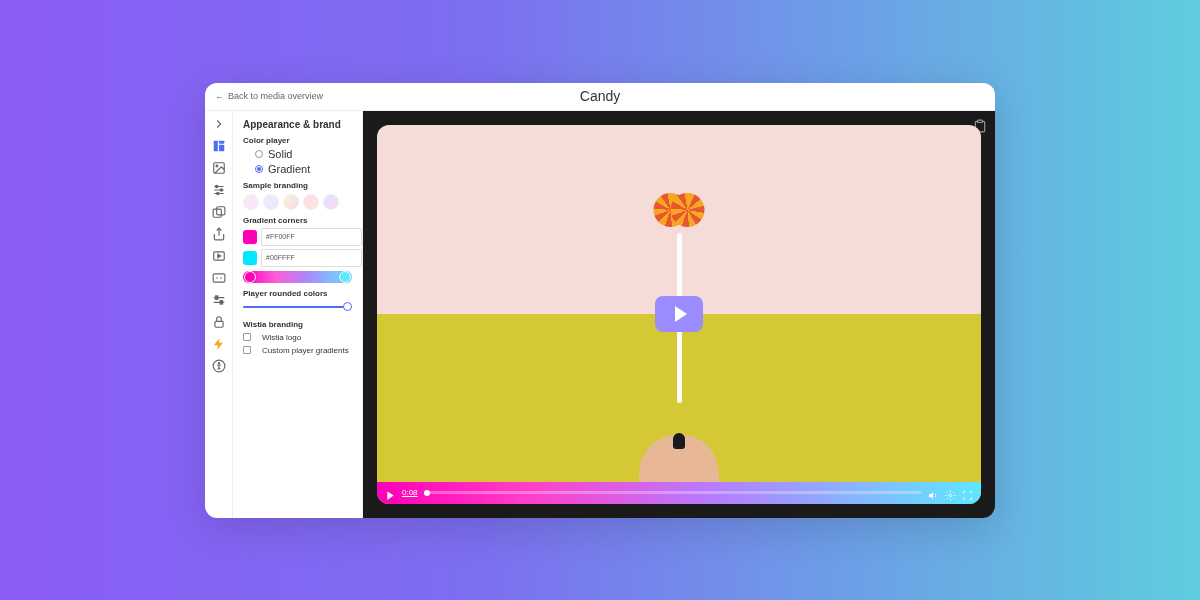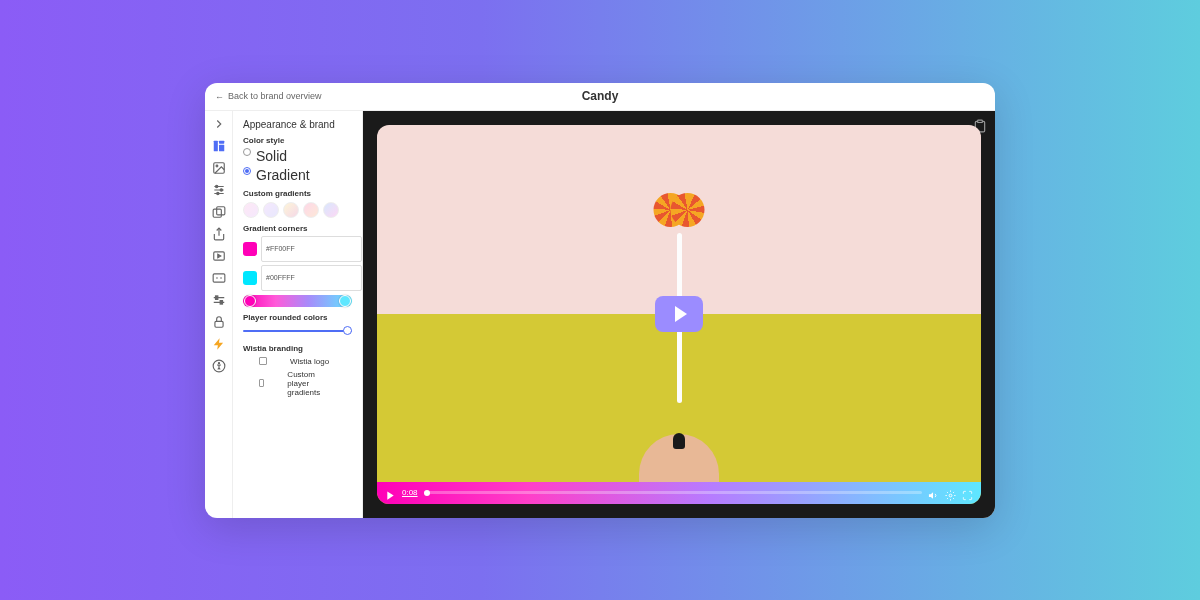--- a/index.html
+++ b/index.html
@@ -1,44 +1,44 @@
 <!DOCTYPE html>
 <html><head>
 <meta charset="utf-8">
 <style>
 * { margin: 0; padding: 0; box-sizing: border-box; font-family: -apple-system, BlinkMacSystemFont, "Segoe UI", Helvetica, Arial, sans-serif; }
 body { width: 1200px; height: 600px; background: linear-gradient(90deg, #8b5cf6 0%, #7c6ff0 40%, #5ecdde 100%); display: flex; align-items: center; justify-content: center; }
 .app-window { width: 790px; height: 435px; background: #fff; border-radius: 12px; display: flex; flex-direction: column; overflow: hidden; box-shadow: 0 10px 40px rgba(0,0,0,0.15); }
 .topbar { height: 28px; border-bottom: 1px solid #eee; display: flex; align-items: center; padding: 0 10px; position: relative; }
 .back-link { font-size: 9px; color: #666; display: flex; align-items: center; gap: 4px; cursor: pointer; }
-.title { position: absolute; left: 50%; transform: translateX(-50%); font-size: 12px; font-weight: 700; color: #333; }
+.title { position: absolute; left: 50%; transform: translateX(-50%); font-size: 14px; font-weight: 400; color: #333; }
 .main { flex: 1; display: flex; overflow: hidden; }
 .iconbar { width: 28px; border-right: 1px solid #eee; display: flex; flex-direction: column; align-items: center; padding-top: 6px; gap: 8px; }
 .iconbar .icon { width: 14px; height: 14px; display: flex; align-items: center; justify-content: center; cursor: pointer; color: #666; }
 .iconbar .icon.active { color: #4f6df5; }
 .sidebar { width: 130px; border-right: 1px solid #eee; padding: 8px 10px; font-size: 8px; color: #333; }
-.sidebar h2 { font-size: 10px; font-weight: 400; }
+.sidebar h2 { font-size: 10px; font-weight: 700; }
 .section-label { font-size: 8px; font-weight: 600; margin: 6px 0 3px; }
-.radio-row { display: flex; gap: 5px; margin: 3px 0; font-size: 14px; cursor: pointer; }
+.radio-row { display: flex; align-items: center; gap: 5px; margin: 3px 12px; font-size: 11px; cursor: pointer; }
 .radio { width: 8px; height: 8px; border: 1px solid #999; border-radius: 50%; display: inline-block; position: relative; }
 .radio.checked { border-color: #4f6df5; }
 .radio.checked::after { content: ''; position: absolute; width: 4px; height: 4px; background: #4f6df5; border-radius: 50%; top: 1px; left: 1px; }
 .swatch-row { display: flex; gap: 4px; margin: 4px 0; }
 .swatch { width: 16px; height: 16px; border-radius: 50%; cursor: pointer; border: 1px solid #eee; }
 .color-input-row { display: flex; align-items: center; gap: 4px; margin: 3px 0; }
 .color-chip { width: 14px; height: 14px; border-radius: 3px; flex-shrink: 0; }
-.color-text { flex: 1; border: 1px solid #ddd; border-radius: 2px; font-size: 7px; padding: 2px 4px; color: #555; height: 26px; }
+.color-text { flex: 1; border: 1px solid #ddd; border-radius: 2px; font-size: 7px; padding: 2px 4px; color: #555; height: 18px; }
 .gradient-bar { height: 12px; border-radius: 6px; background: linear-gradient(90deg, #ff00b7 0%, #ff5bd9 30%, #a78bfa 60%, #5ee7ff 100%); margin: 4px 0; position: relative; }
 .gradient-bar::before, .gradient-bar::after { content: ''; position: absolute; width: 10px; height: 10px; border: 1.5px solid #fff; border-radius: 50%; top: 50%; transform: translateY(-50%); box-shadow: 0 0 2px rgba(0,0,0,0.3); }
 .gradient-bar::before { left: 1px; background: #ff00b7; }
 .gradient-bar::after { right: 1px; background: #5ee7ff; }
 .slider { position: relative; height: 10px; margin: 4px 0 8px; }
 .slider-track { position: absolute; top: 4px; left: 0; right: 0; height: 2px; background: #4f6df5; border-radius: 1px; }
 .slider-thumb { position: absolute; right: 0; top: 0; width: 9px; height: 9px; border: 1.5px solid #4f6df5; background: #fff; border-radius: 50%; }
-.check-row { display: flex; align-items: center; gap: 23px; margin: 4px 16px; font-size: 8px; cursor: pointer; }
+.check-row { display: flex; align-items: center; gap: 11px; margin: 4px 0; font-size: 8px; cursor: pointer; }
 .checkbox { width: 8px; height: 8px; border: 1px solid #999; border-radius: 1px; }
 .preview { flex: 1; background: #1a1a1a; display: flex; align-items: center; justify-content: center; padding: 14px; position: relative; }
 .clipboard-icon { position: absolute; top: 8px; right: 8px; width: 14px; height: 14px; color: #999; cursor: pointer; }
 .video { width: 100%; height: 100%; border-radius: 12px; position: relative; overflow: hidden; }
 .video-bg-top { position: absolute; top: 0; left: 0; right: 0; height: 50%; background: #f5dcd8; }
 .video-bg-bottom { position: absolute; bottom: 0; left: 0; right: 0; height: 50%; background: #d4c935; }
 .lollipop { position: absolute; left: 50%; top: 18%; transform: translateX(-50%); }
 .lolli-stick { position: absolute; left: 50%; transform: translateX(-50%); top: 40px; width: 5px; height: 170px; background: #fdfdfd; border-radius: 3px; }
 .lolli-head { width: 55px; height: 50px; position: relative; }
 .lolli-head::before, .lolli-head::after { content: ''; position: absolute; width: 34px; height: 34px; border-radius: 50%; top: 0; background: repeating-conic-gradient(#f5a623 0deg 25deg, #e8572f 25deg 50deg); }
@@ -55,21 +55,21 @@
 .progress::after { content: ''; position: absolute; left: 0; top: -1.5px; width: 6px; height: 6px; background: #fff; border-radius: 50%; }
 svg { width: 100%; height: 100%; }
 </style>
 </head>
 <body>
 
 <div class="app-window">
   <div class="topbar">
     <div class="back-link">
       <span>←</span>
-      <span>Back to brand overview</span>
+      <span>Back to media overview</span>
     </div>
     <div class="title">Candy</div>
   </div>
 
   <div class="main">
 
     <div class="iconbar">
       <div class="icon">
           <svg viewBox="0 0 24 24" fill="none" stroke="currentColor" stroke-width="2">
             <polyline points="9 18 15 12 9 6"></polyline>
@@ -148,31 +148,31 @@
             <circle cx="12" cy="12" r="10"></circle>
             <circle cx="12" cy="7" r="1" fill="currentColor"></circle>
             <path d="M9 10l3 1 3-1M12 11v4M10 18l2-3 2 3"></path>
           </svg>
         </div>
     </div>
 
     <div class="sidebar">
       <h2>Appearance &amp; brand</h2>
 
-      <div class="section-label">Color style</div>
+      <div class="section-label">Color player</div>
       <div class="radio-row">
         <span class="radio"></span>
         <span>Solid</span>
       </div>
       <div class="radio-row">
         <span class="radio checked"></span>
         <span>Gradient</span>
       </div>
 
-      <div class="section-label">Custom gradients</div>
+      <div class="section-label">Sample branding</div>
       <div class="swatch-row">
         <div class="swatch" style="background:linear-gradient(135deg,#fde8f5,#f5e8fd)"></div>
         <div class="swatch" style="background:linear-gradient(135deg,#f5e8fd,#e8e8fd)"></div>
         <div class="swatch" style="background:linear-gradient(135deg,#fdf5d8,#f5d8e8)"></div>
         <div class="swatch" style="background:linear-gradient(135deg,#fdd8e8,#fde8d8)"></div>
         <div class="swatch" style="background:linear-gradient(135deg,#d8e8fd,#fdd8f5)"></div>
       </div>
 
       <div class="section-label">Gradient corners</div>
       <div class="color-input-row">

